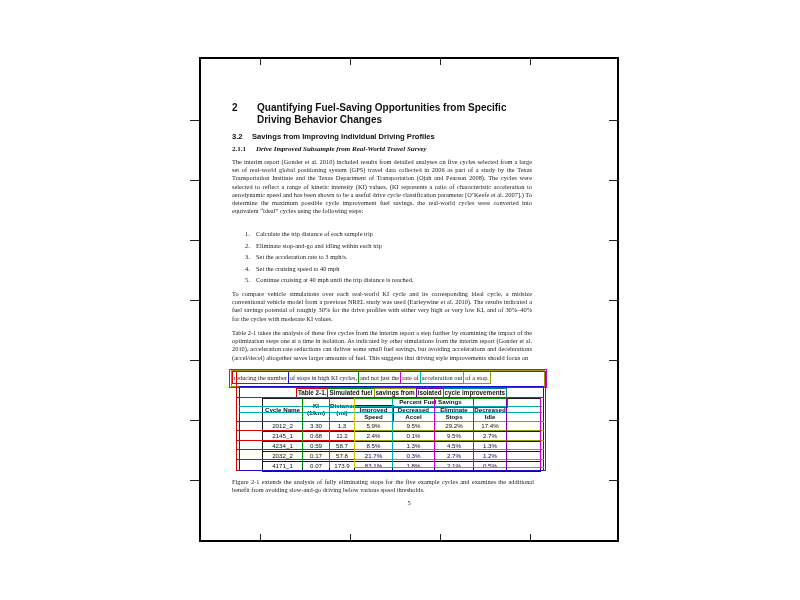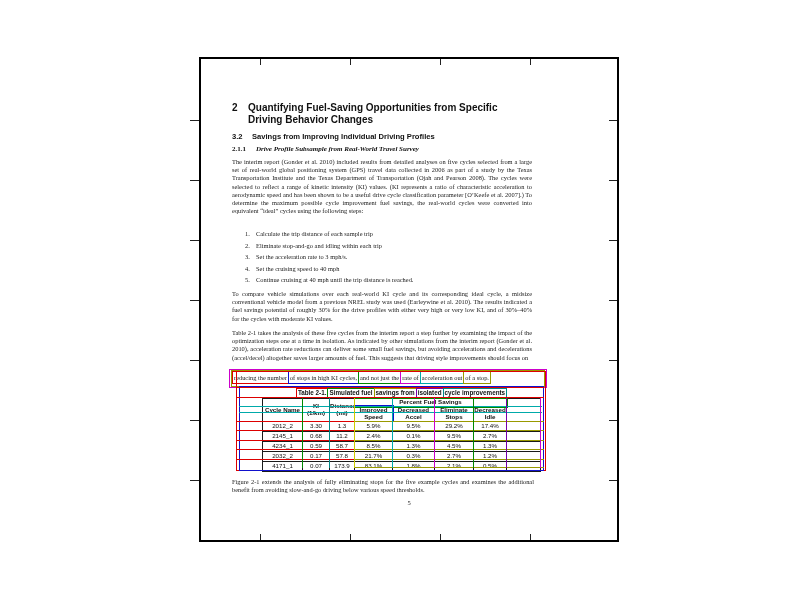--- a/index.html
+++ b/index.html
@@ -15,21 +15,21 @@
   .tick-top{top:0;width:1px;height:6px;}
   .tick-bottom{bottom:0;width:1px;height:6px;}
   .tick-left{left:-11px;height:1px;width:9px;}
   .tick-right{right:0;height:1px;width:8px;}
 
   
   .abs{position:absolute;}
   .h1{left:31px;top:43px;width:292px;font-family:"Liberation Sans",sans-serif;
       font-weight:bold;font-size:10px;line-height:11.5px;color:#111;}
   .h1 .num{position:absolute;left:0;top:0;}
-  .h1 .txt{display:block;margin-left:16px;}
+  .h1 .txt{display:block;margin-left:25px;}
   .h2{left:31px;top:73px;font-family:"Liberation Sans",sans-serif;font-weight:bold;
       font-size:7.6px;color:#111;white-space:nowrap;}
   .h2 .num{display:inline-block;width:20px;}
   .h3{left:31px;top:86px;font-size:7px;font-weight:bold;color:#111;white-space:nowrap;}
   .h3 .num{display:inline-block;width:24px;font-style:normal;}
   .h3 .txt{font-style:italic;}
   .para{width:300px;font-size:6.4px;line-height:8.2px;text-align:justify;color:#222;}
   .p1{left:31px;top:99px;}
   .p2{left:31px;top:231px;}
   .p3{left:31px;top:270px;}
@@ -83,21 +83,21 @@
   <div class="abs h1">
     <span class="num">2</span>
     <span class="txt">Quantifying Fuel-Saving Opportunities from Specific Driving Behavior Changes</span>
   </div>
 
   <div class="abs h2">
     <span class="num">3.2</span><span class="txt">Savings from Improving Individual Driving Profiles</span>
   </div>
 
   <div class="abs h3">
-    <span class="num">2.1.1</span><span class="txt">Drive Profile Subsample from Real-World Travel Survey</span>
+    <span class="num">2.1.1</span><span class="txt">Drive Improved Subsample from Real-World Travel Survey</span>
   </div>
 
   <div class="abs para p1">The interim report (Gonder et al. 2010) included results from detailed analyses on five cycles selected from a large set of real-world global positioning system (GPS) travel data collected in 2006 as part of a study by the Texas Transportation Institute and the Texas Department of Transportation (Ojah and Pearson 2008). The cycles were selected to reflect a range of kinetic intensity (KI) values. (KI represents a ratio of characteristic acceleration to aerodynamic speed and has been shown to be a useful drive cycle classification parameter [O’Keefe et al. 2007].) To determine the maximum possible cycle improvement fuel savings, the real-world cycles were converted into equivalent “ideal” cycles using the following steps:</div>
 
   <div class="abs steps">
     <div class="step"><span class="num">1.</span><span>Calculate the trip distance of each sample trip</span></div>
     <div class="step"><span class="num">2.</span><span>Eliminate stop-and-go and idling within each trip</span></div>
     <div class="step"><span class="num">3.</span><span>Set the acceleration rate to 3 mph/s.</span></div>
     <div class="step"><span class="num">4.</span><span>Set the cruising speed to 40 mph</span></div>
     <div class="step"><span class="num">5.</span><span>Continue cruising at 40 mph until the trip distance is reached.</span></div>

